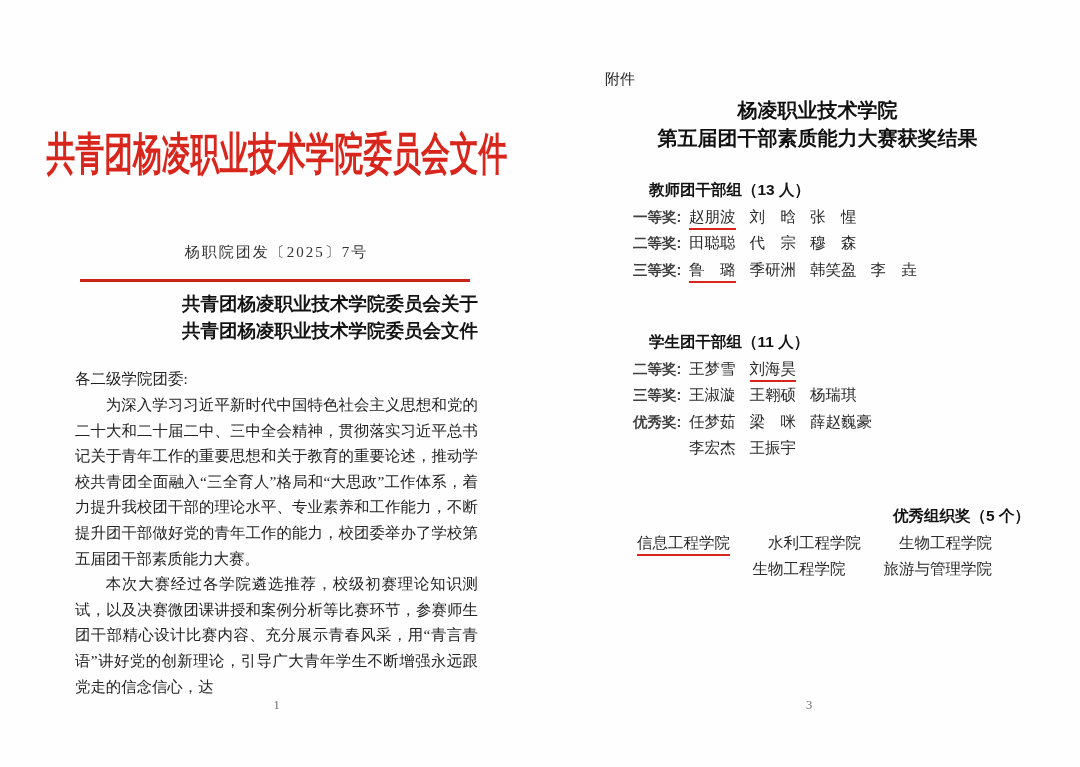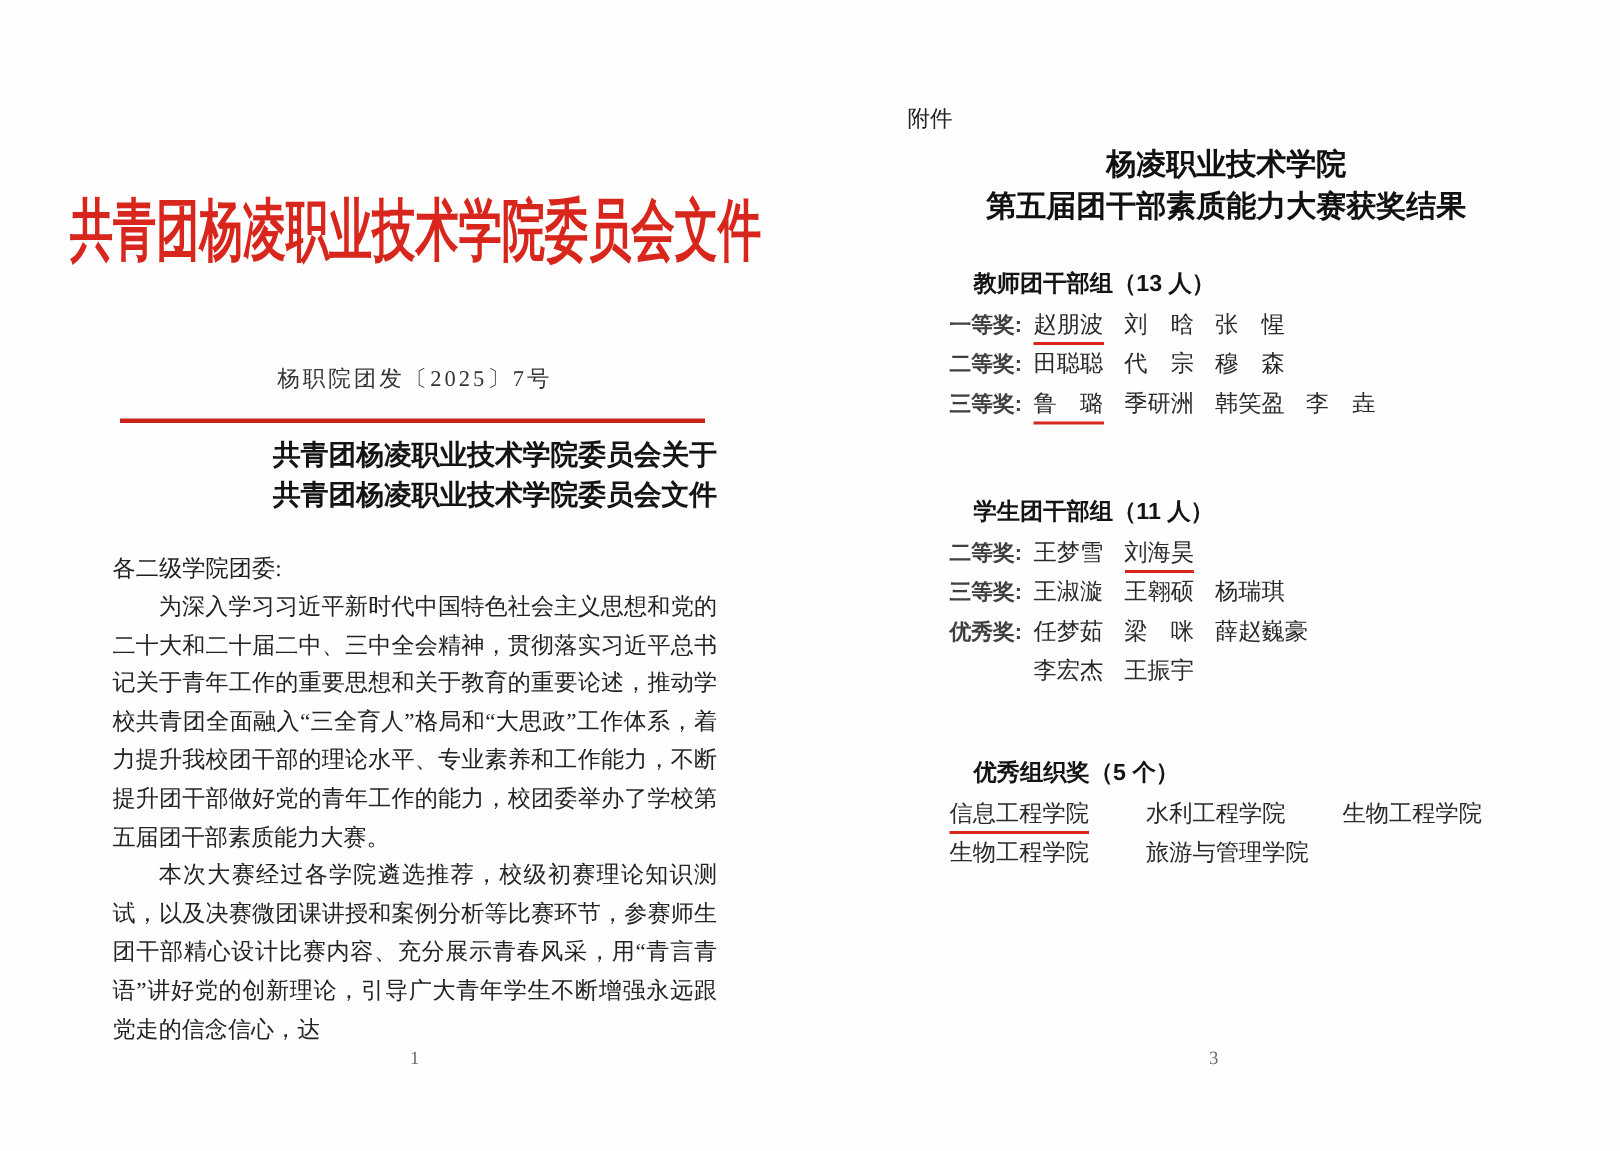--- a/index.html
+++ b/index.html
@@ -39,21 +39,21 @@
 
   
   .page-right{position:absolute;left:560px;top:0;width:470px;height:552px;}
   .attach{position:absolute;top:70px;left:45px;font-size:15px;color:#222;}
   .r-title{position:absolute;top:96px;left:45px;right:0;text-align:center;
     font-size:20px;font-weight:bold;line-height:28px;color:#111;}
 
   .sec{position:absolute;left:73px;right:0;}
   .sec-teacher{top:177px;}
   .sec-student{top:329px;}
-  .sec-org{top:503px;}
+  .sec-org{top:503px;text-align:right;}
   .line{height:26.5px;line-height:26.5px;white-space:nowrap;}
   .sec-heading{font-family:"Liberation Sans","DejaVu Sans",sans-serif;
     font-weight:bold;font-size:15.5px;color:#141414;margin-left:16px;}
   .alabel{display:inline-block;width:56px;
     font-family:Liberation Sans, sans-serif;
     font-weight:bold;font-size:14.5px;color:#404040;}
   .anames{display:inline;}
   .name{font-size:15.5px;margin-right:14px;color:#2a2a2a;}
   .name.u{border-bottom:2px solid var(--red);padding-bottom:3px;margin-top:28px;}
   .indented{padding-left:56px;}

